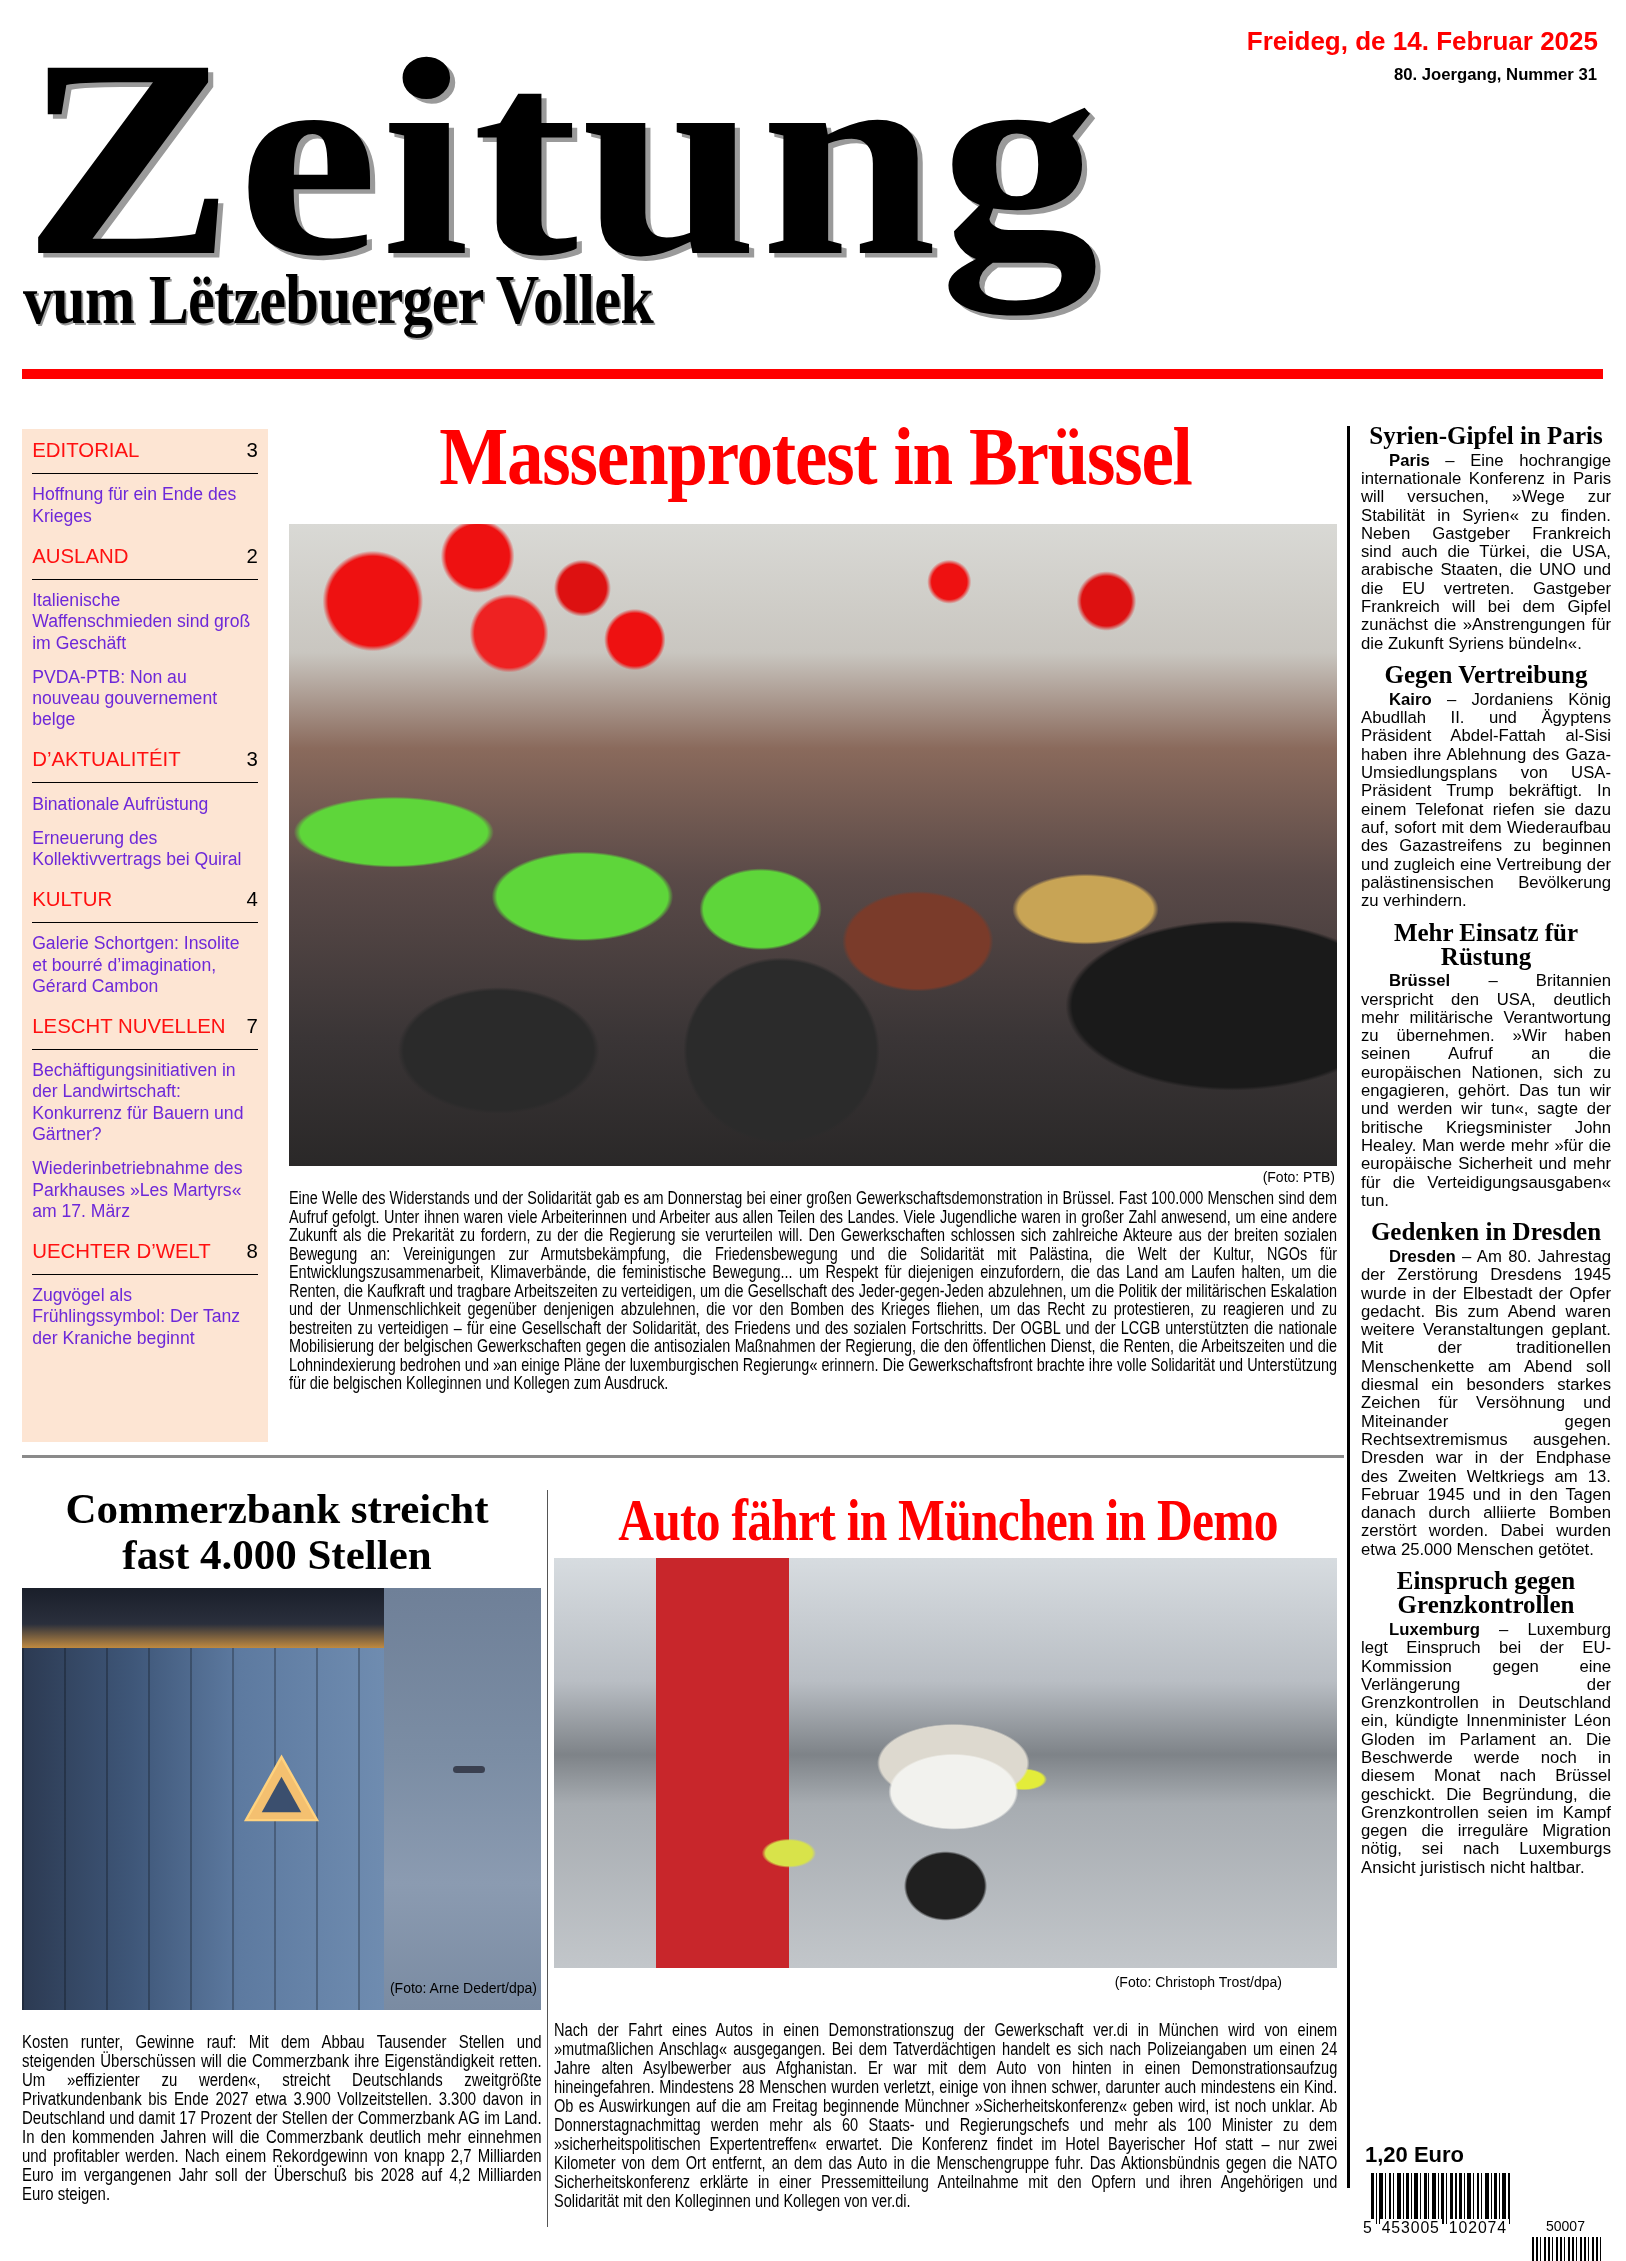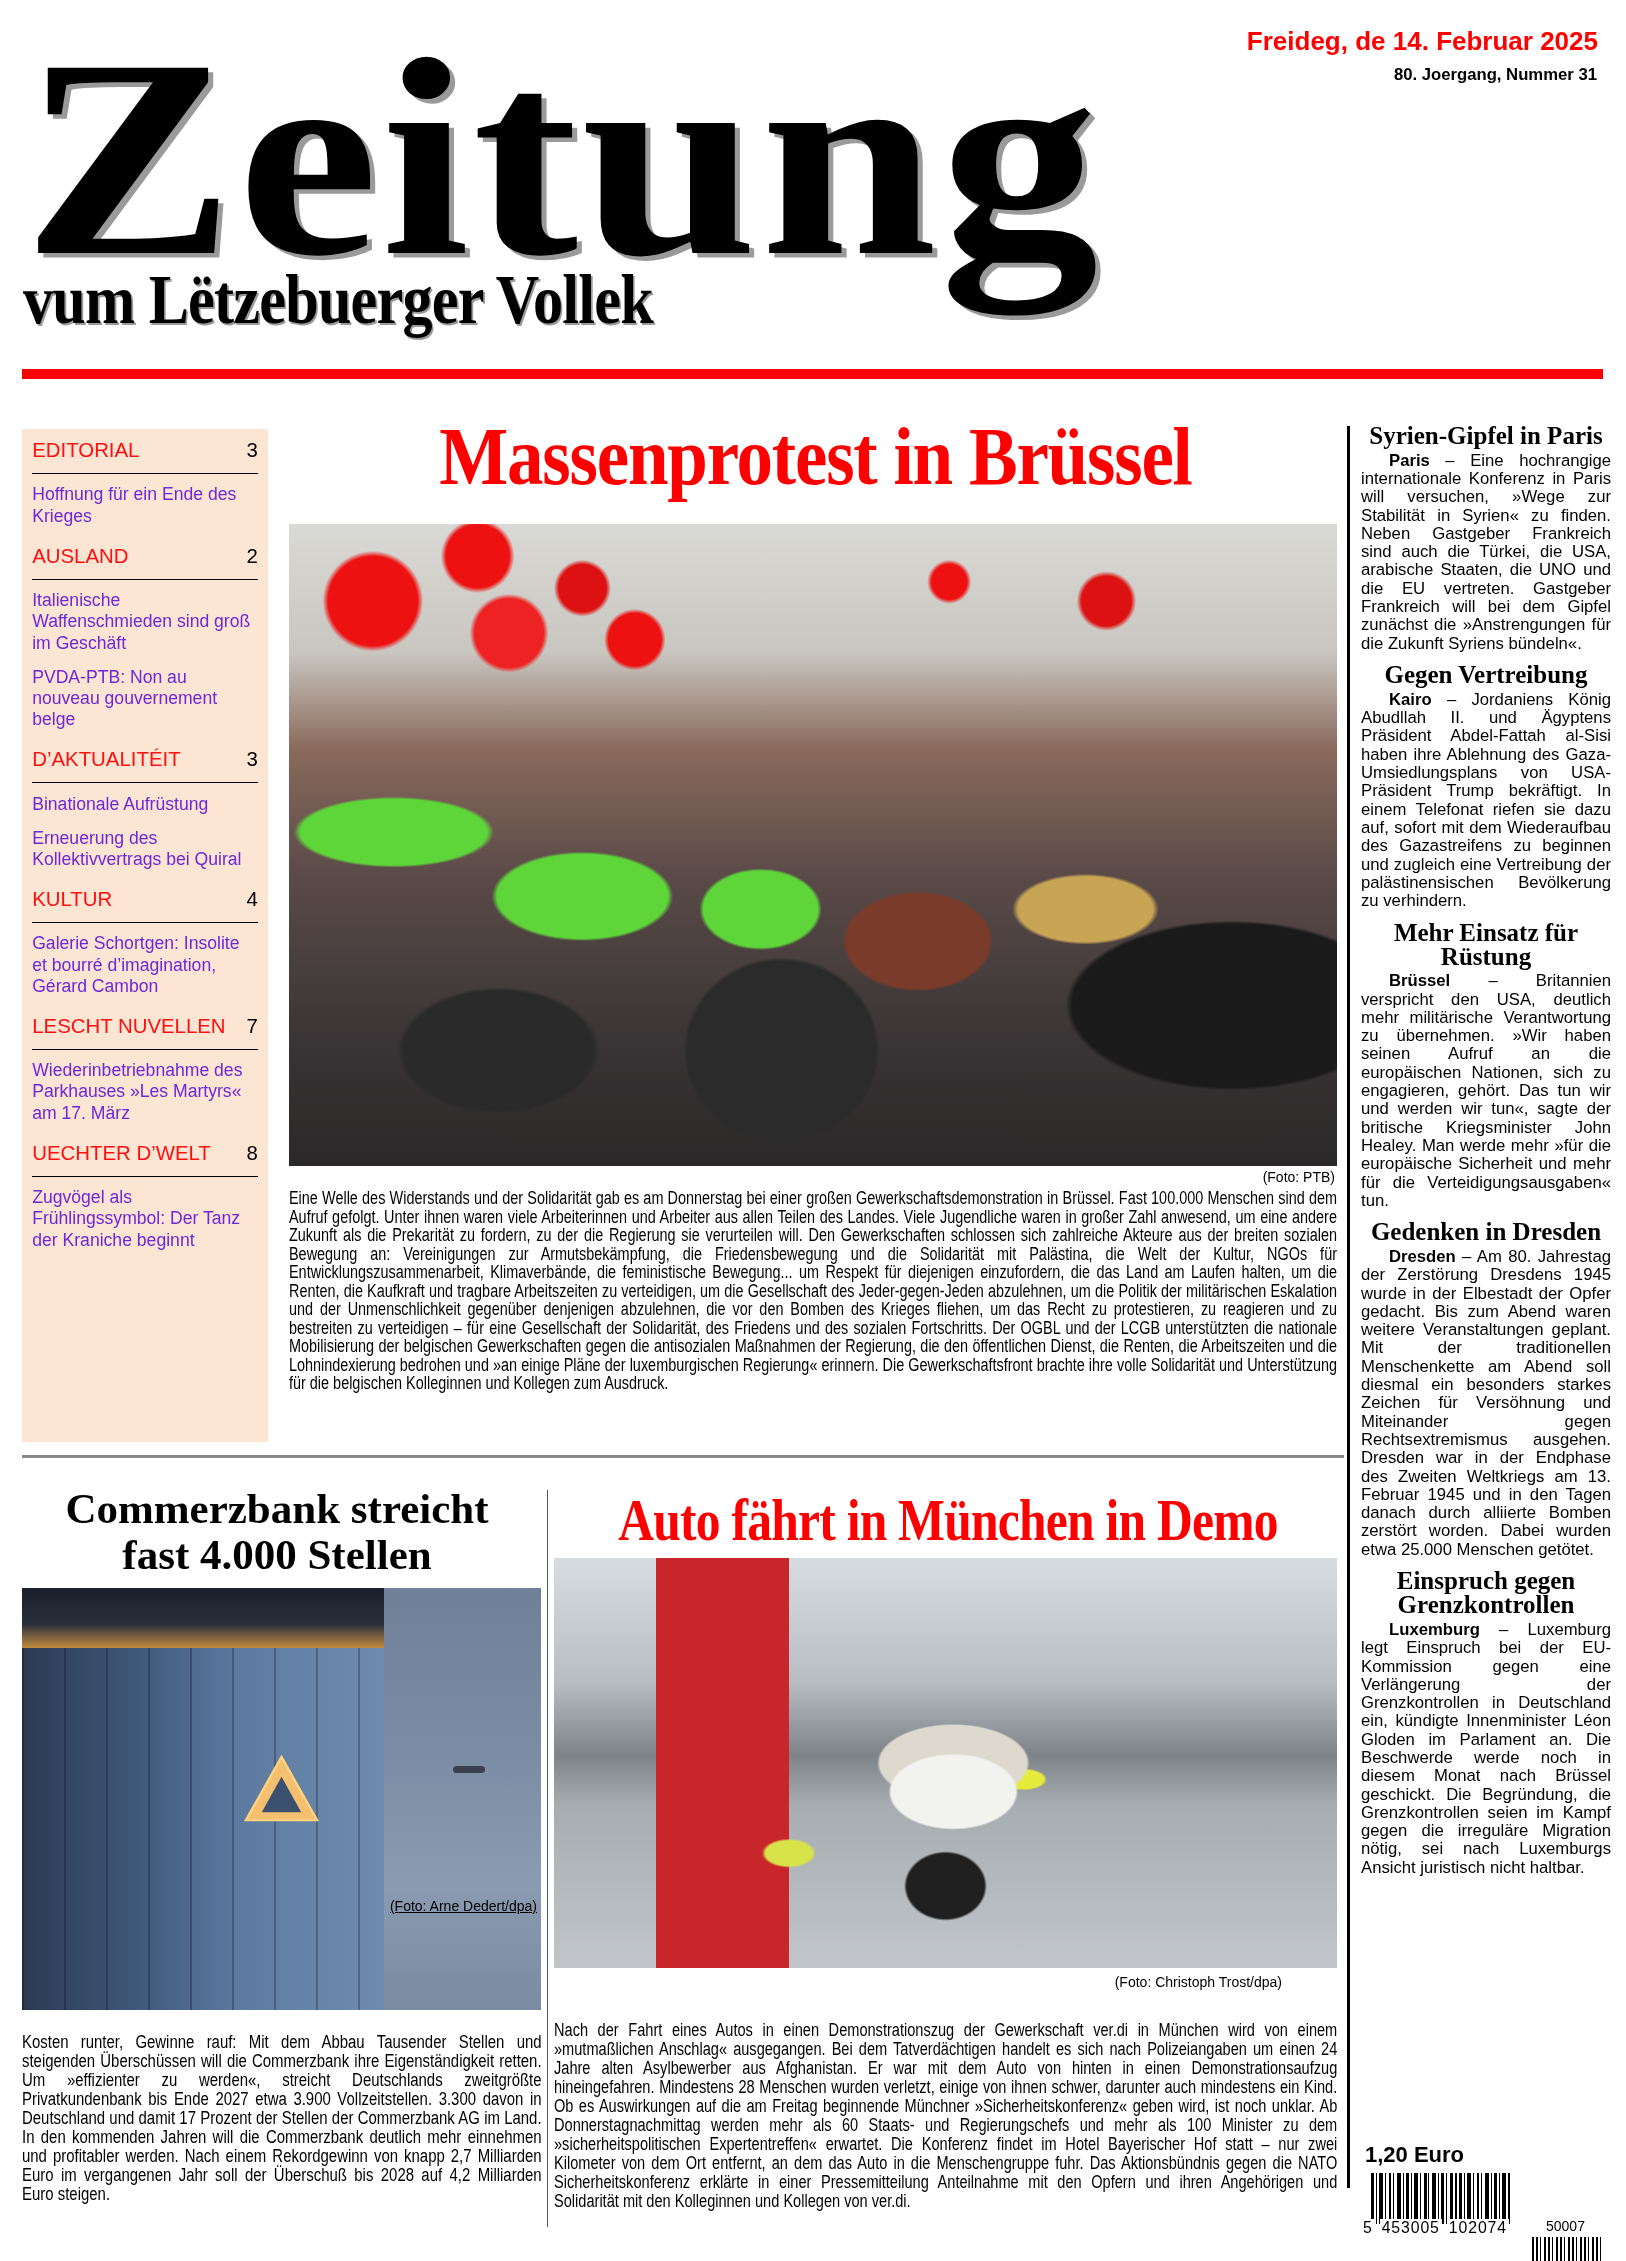--- a/index.html
+++ b/index.html
@@ -239,20 +239,21 @@
         <span>KULTUR</span>
         <span class="page">4</span>
       </div>
     <div class="index-item">Galerie Schortgen: Insolite et bourré d’imagination, Gérard Cambon</div>
   </div>
   <div class="index-section">
     <div class="index-head">
         <span>LESCHT NUVELLEN</span>
         <span class="page">7</span>
       </div>
+    <div class="index-item">Bechäftigungsinitiativen in der Landwirtschaft: Konkurrenz für Bauern und Gärtner?</div>
     <div class="index-item">Wiederinbetriebnahme des Parkhauses »Les Martyrs« am 17. März</div>
   </div>
   <div class="index-section">
     <div class="index-head">
         <span>UECHTER D’WELT</span>
         <span class="page">8</span>
       </div>
     <div class="index-item">Zugvögel als Frühlingssymbol: Der Tanz der Kraniche beginnt</div>
   </div>
 </nav>
@@ -311,21 +312,21 @@
   </h2>
   <div class="cb-photo">
     <div class="cb-tower"></div>
     <div class="cb-tower-top"></div>
     <svg class="cb-logo" viewBox="0 0 100 100">
       <polygon points="50,5 95,85 5,85" fill="#f4c070" stroke="#ffd27e" stroke-width="3"></polygon>
       <polygon points="50,30 75,75 25,75" fill="#3b4f6e"></polygon>
     </svg>
     <div class="cb-plane"></div>
   </div>
-  <div class="photo-caption" style="left:352px; top:1898px; width:185px;text-decoration:underline;">(Foto: Arne Dedert/dpa)</div>
+  <div class="photo-caption" style="left:352px; top:1980px; width:185px;">(Foto: Arne Dedert/dpa)</div>
   <p class="cb-body">Kosten runter, Gewinne rauf: Mit dem Abbau Tausender Stellen und steigenden Überschüssen will die Commerzbank ihre Eigenständigkeit retten. Um »effizienter zu werden«, streicht Deutschlands zweitgrößte Privatkundenbank bis Ende 2027 etwa 3.900 Vollzeitstellen. 3.300 davon in Deutschland und damit 17 Prozent der Stellen der Commerzbank AG im Land. In den kommenden Jahren will die Commerzbank deutlich mehr einnehmen und profitabler werden. Nach einem Rekordgewinn von knapp 2,7 Milliarden Euro im vergangenen Jahr soll der Überschuß bis 2028 auf 4,2 Milliarden Euro steigen.</p>
 </article>
 
 <div class="mid-divider"></div>
 
 <article>
   <h2 class="mu-headline">Auto fährt in München in Demo</h2>
   <div class="mu-photo"></div>
   <div class="photo-caption" style="left:1057px; top:1974px; width:225px;">(Foto: Christoph Trost/dpa)</div>
   <p class="mu-body">Nach der Fahrt eines Autos in einen Demonstrationszug der Gewerkschaft ver.di in München wird von einem »mutmaßlichen Anschlag« ausgegangen. Bei dem Tatverdächtigen handelt es sich nach Polizeiangaben um einen 24 Jahre alten Asylbewerber aus Afghanistan. Er war mit dem Auto von hinten in einen Demonstrationsaufzug hineingefahren. Mindestens 28 Menschen wurden verletzt, einige von ihnen schwer, darunter auch mindestens ein Kind. Ob es Auswirkungen auf die am Freitag beginnende Münchner »Sicherheitskonferenz« geben wird, ist noch unklar. Ab Donnerstagnachmittag werden mehr als 60 Staats- und Regierungschefs und mehr als 100 Minister zu dem »sicherheitspolitischen Expertentreffen« erwartet. Die Konferenz findet im Hotel Bayerischer Hof statt – nur zwei Kilometer von dem Ort entfernt, an dem das Auto in die Menschengruppe fuhr. Das Aktionsbündnis gegen die NATO Sicherheitskonferenz erklärte in einer Pressemitteilung Anteilnahme mit den Opfern und ihren Angehörigen und Solidarität mit den Kolleginnen und Kollegen von ver.di.</p>

